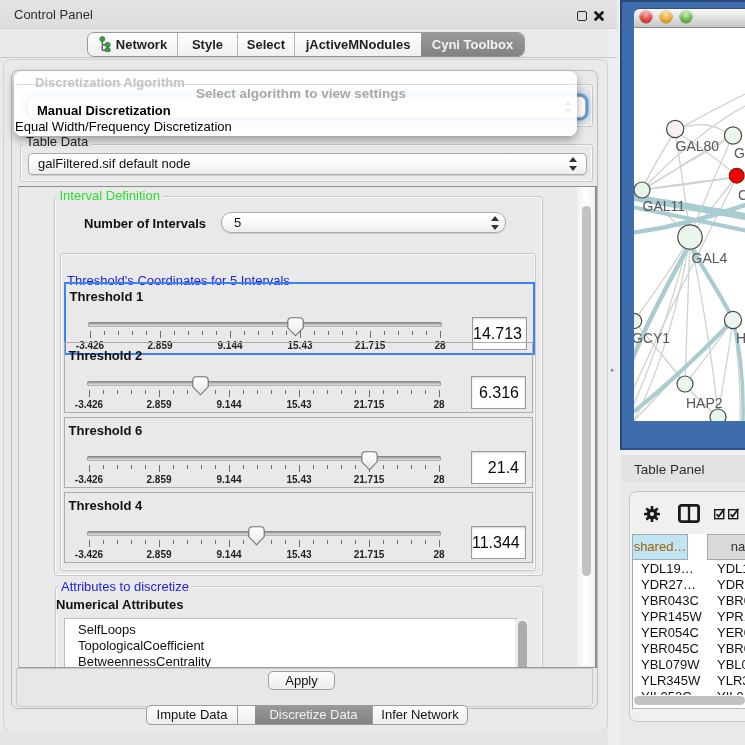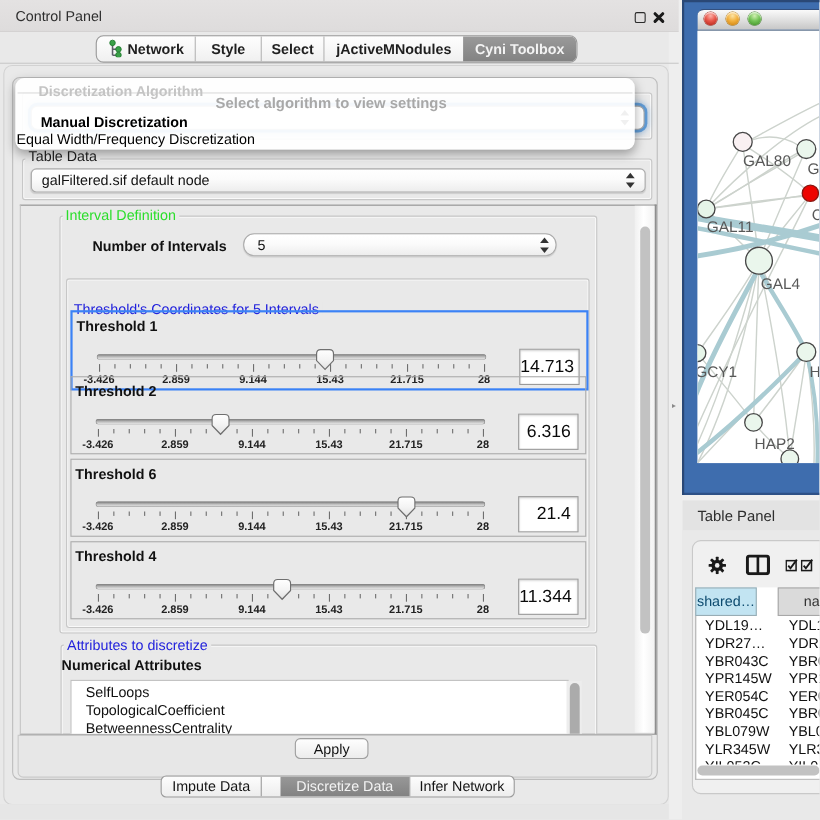--- a/index.html
+++ b/index.html
@@ -389,21 +389,21 @@
 <svg class="abs" style="left:714px;top:508px;" width="12" height="12" viewBox="0 0 12 12">
     <rect x="0.7" y="1.7" width="9" height="9" fill="none" stroke="#1A1A1A" stroke-width="1.4"></rect>
     <path d="M2.6 6.2 L4.6 8.6 L10.4 0.8" fill="none" stroke="#1A1A1A" stroke-width="1.7"></path>
   </svg>
 <svg class="abs" style="left:728px;top:508px;" width="12" height="12" viewBox="0 0 12 12">
     <rect x="0.7" y="1.7" width="9" height="9" fill="none" stroke="#1A1A1A" stroke-width="1.4"></rect>
     <path d="M2.6 6.2 L4.6 8.6 L10.4 0.8" fill="none" stroke="#1A1A1A" stroke-width="1.7"></path>
   </svg>
 
 <div class="abs" style="left:632px;top:534px;width:113px;height:174px;background:#FFFFFF;border-left:1px solid #ACACAC;border-bottom:1px solid #B8B8B8;"></div>
-<div class="abs" style="left:632px;top:534px;width:56px;height:26px;background:#C2E4F2;border:1px solid #98ADB5;box-sizing:border-box;font-size:13px;color:#0c4a6e;text-align:center;line-height:24px;">shared…</div>
+<div class="abs" style="left:632px;top:534px;width:56px;height:26px;background:#C2E4F2;border:1px solid #98ADB5;box-sizing:border-box;font-size:13px;color:#a16207;text-align:center;line-height:24px;">shared…</div>
 <div class="abs" style="left:707px;top:534px;width:75px;height:26px;background:#DADADA;border:1px solid #A8A8A8;box-sizing:border-box;font-size:13px;color:#333;text-align:center;line-height:24px;">na…</div>
 <div class="abs" id="tbody" style="left:632px;top:560px;width:113px;height:135px;overflow:hidden;font-size:13px;color:#111;">
     <div style="position:absolute;left:9px;top:1px;">YDL19…</div>
     <div style="position:absolute;left:85px;top:1px;">YDL1</div>
     <div style="position:absolute;left:9px;top:17px;">YDR27…</div>
     <div style="position:absolute;left:85px;top:17px;">YDR2</div>
     <div style="position:absolute;left:9px;top:33px;">YBR043C</div>
     <div style="position:absolute;left:85px;top:33px;">YBR0</div>
     <div style="position:absolute;left:9px;top:49px;">YPR145W</div>
     <div style="position:absolute;left:85px;top:49px;">YPR1</div>

